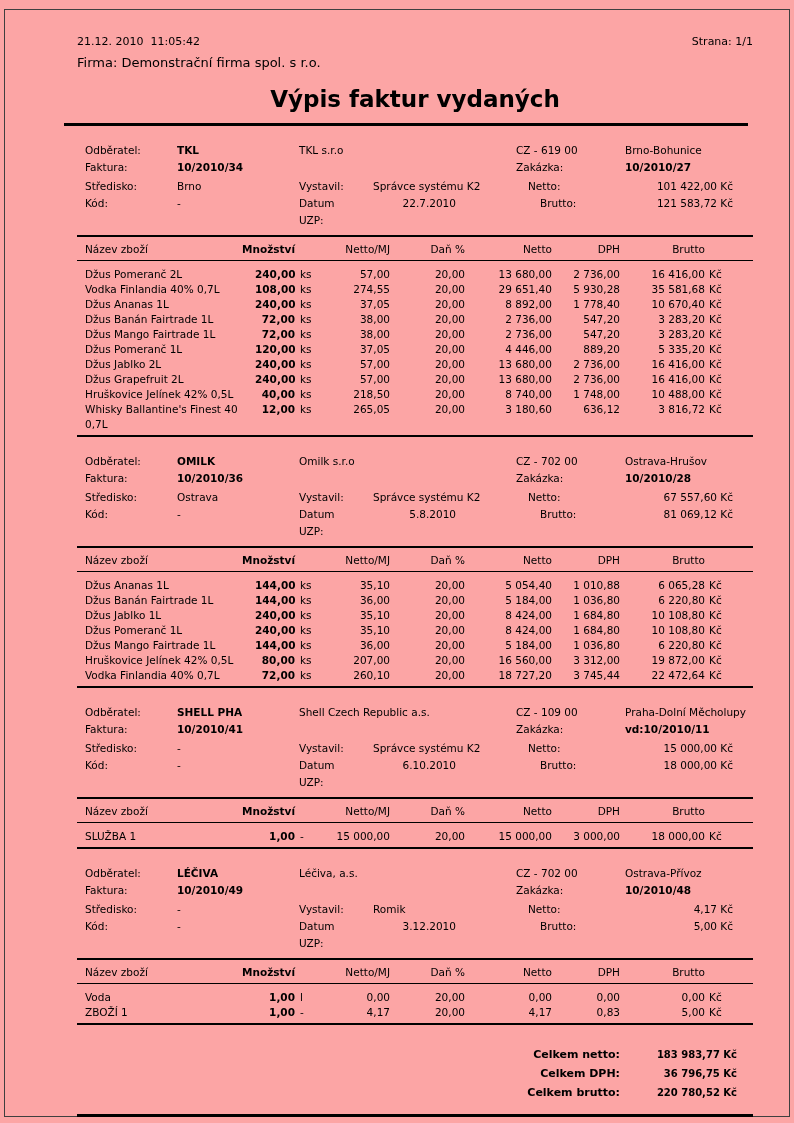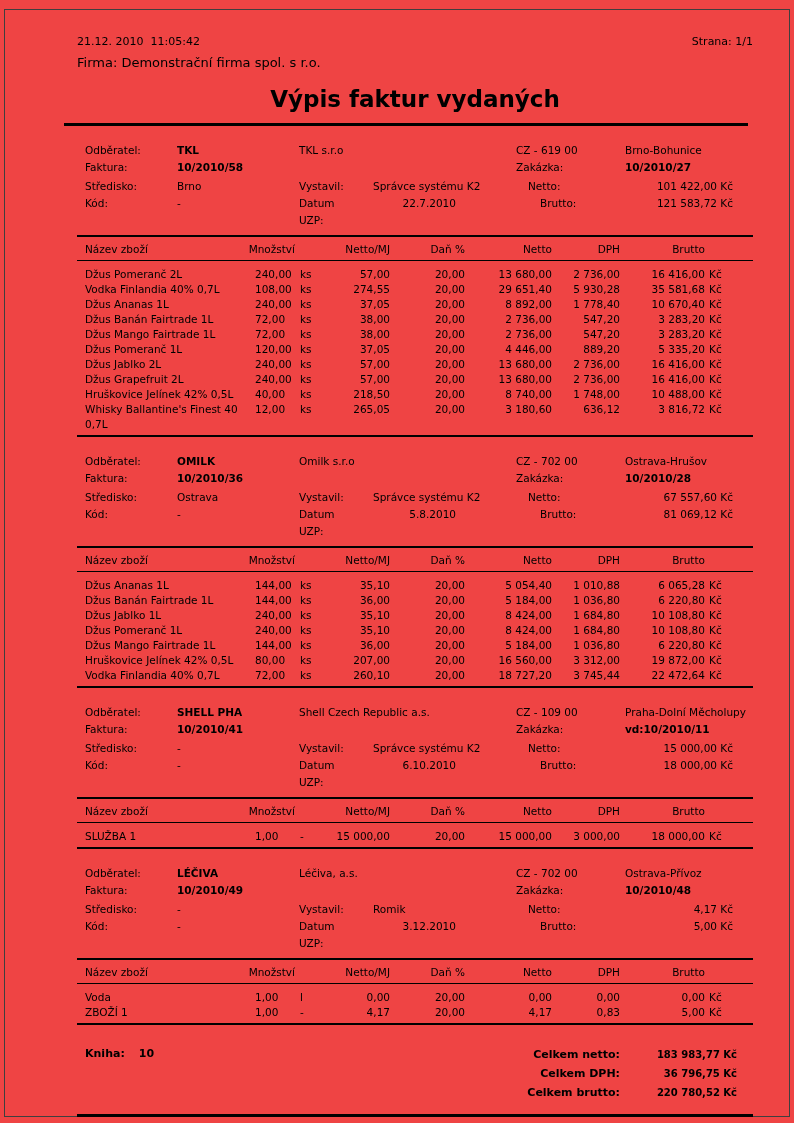--- a/index.html
+++ b/index.html
@@ -1,17 +1,17 @@
 <!DOCTYPE html>
 <html><head>
 <meta charset="utf-8">
 <style>
   * { margin:0; padding:0; box-sizing:border-box; }
   body { background:#fff; }
-  .page { position:relative; width:794px; height:1123px; background:#ef4444; color:#000;
+  .page { position:relative; width:794px; height:1123px; background:#fca5a5; color:#000;
           font-family:"DejaVu Sans","Liberation Sans",sans-serif; font-size:10.5px; overflow:hidden; }
   .frame { position:absolute; top:9px; left:4px; right:4px; bottom:6px; border:1px solid #3f3f3f; }
   .content { position:absolute; left:77px; top:34px; width:676px; }
 
   .meta-row { display:flex; justify-content:space-between; font-size:11px; line-height:16px; }
   .datetime { white-space:pre; }
   .firma { font-size:13px; line-height:16px; margin-top:5px; }
   .title { text-align:center; font-size:23px; font-weight:bold; margin-top:15px; }
   .title-rule { height:3px; background:#000; margin-top:11px; margin-left:-13px; width:684px; }
 
@@ -32,21 +32,21 @@
 
   .rule2 { height:2px; background:#000; margin-top:6px; }
   .rule1 { height:1px; background:#000; margin-top:4px; }
   .rule2b { height:2px; background:#000; margin-top:3px; }
 
   .thead { display:flex; margin-top:6px; line-height:13px; }
   .tbody { margin-top:6px; }
   .t-row { display:flex; line-height:15px; }
   .col-name { width:178px; padding-left:8px; }
   .col-name .line { white-space:nowrap; }
-  .col-qty { width:40px; text-align:left; white-space:nowrap; }
+  .col-qty { width:40px; text-align:right; white-space:nowrap;font-weight:bold; }
   .col-unit { width:23px; padding-left:5px; }
   .col-mj { width:72px; text-align:right; white-space:nowrap; }
   .col-dan { width:75px; text-align:right; white-space:nowrap; }
   .col-netto { width:87px; text-align:right; white-space:nowrap; }
   .col-dph { width:68px; text-align:right; white-space:nowrap; }
   .col-brutto { width:85px; text-align:right; white-space:nowrap; }
   .col-cur { width:48px; padding-left:4px; }
   .h-num { display:flex; justify-content:flex-end; }
   .h-num span { white-space:nowrap; }
 
@@ -79,21 +79,21 @@
   <div class="invoice">
     <div class="d-row">
       <span class="c-a">Odběratel:</span>
       <span class="c-b bold">TKL</span>
       <span class="c-company">TKL s.r.o</span>
       <span class="c-e">CZ - 619 00</span>
       <span class="c-f">Brno-Bohunice</span>
     </div>
     <div class="d-row">
       <span class="c-a">Faktura:</span>
-      <span class="c-b bold">10/2010/58</span>
+      <span class="c-b bold">10/2010/34</span>
       <span class="c-company"></span>
       <span class="c-e">Zakázka:</span>
       <span class="c-f bold">10/2010/27</span>
     </div>
     <div class="d-row gap3">
       <span class="c-a">Středisko:</span>
       <span class="c-b">Brno</span>
       <span class="c-c">Vystavil:</span>
       <span class="c-d">Správce systému K2</span>
       <span class="c-e">Netto:</span>
@@ -635,23 +635,20 @@
     <div class="col-dph">0,83</div>
     <div class="col-brutto">5,00</div>
     <div class="col-cur">Kč</div>
   </div>
 </div>
     <div class="rule2b"></div>
   </div>
 </div>
 
     <div class="footer">
-      <div class="kniha">
-        <span>Kniha:</span><span class="kv">10</span>
-      </div>
       <div class="totals">
         <div class="total-row">
           <span class="total-label">Celkem netto:</span>
           <span class="total-value">183 983,77 Kč</span>
         </div>
         <div class="total-row">
           <span class="total-label">Celkem DPH:</span>
           <span class="total-value">36 796,75 Kč</span>
         </div>
         <div class="total-row">

